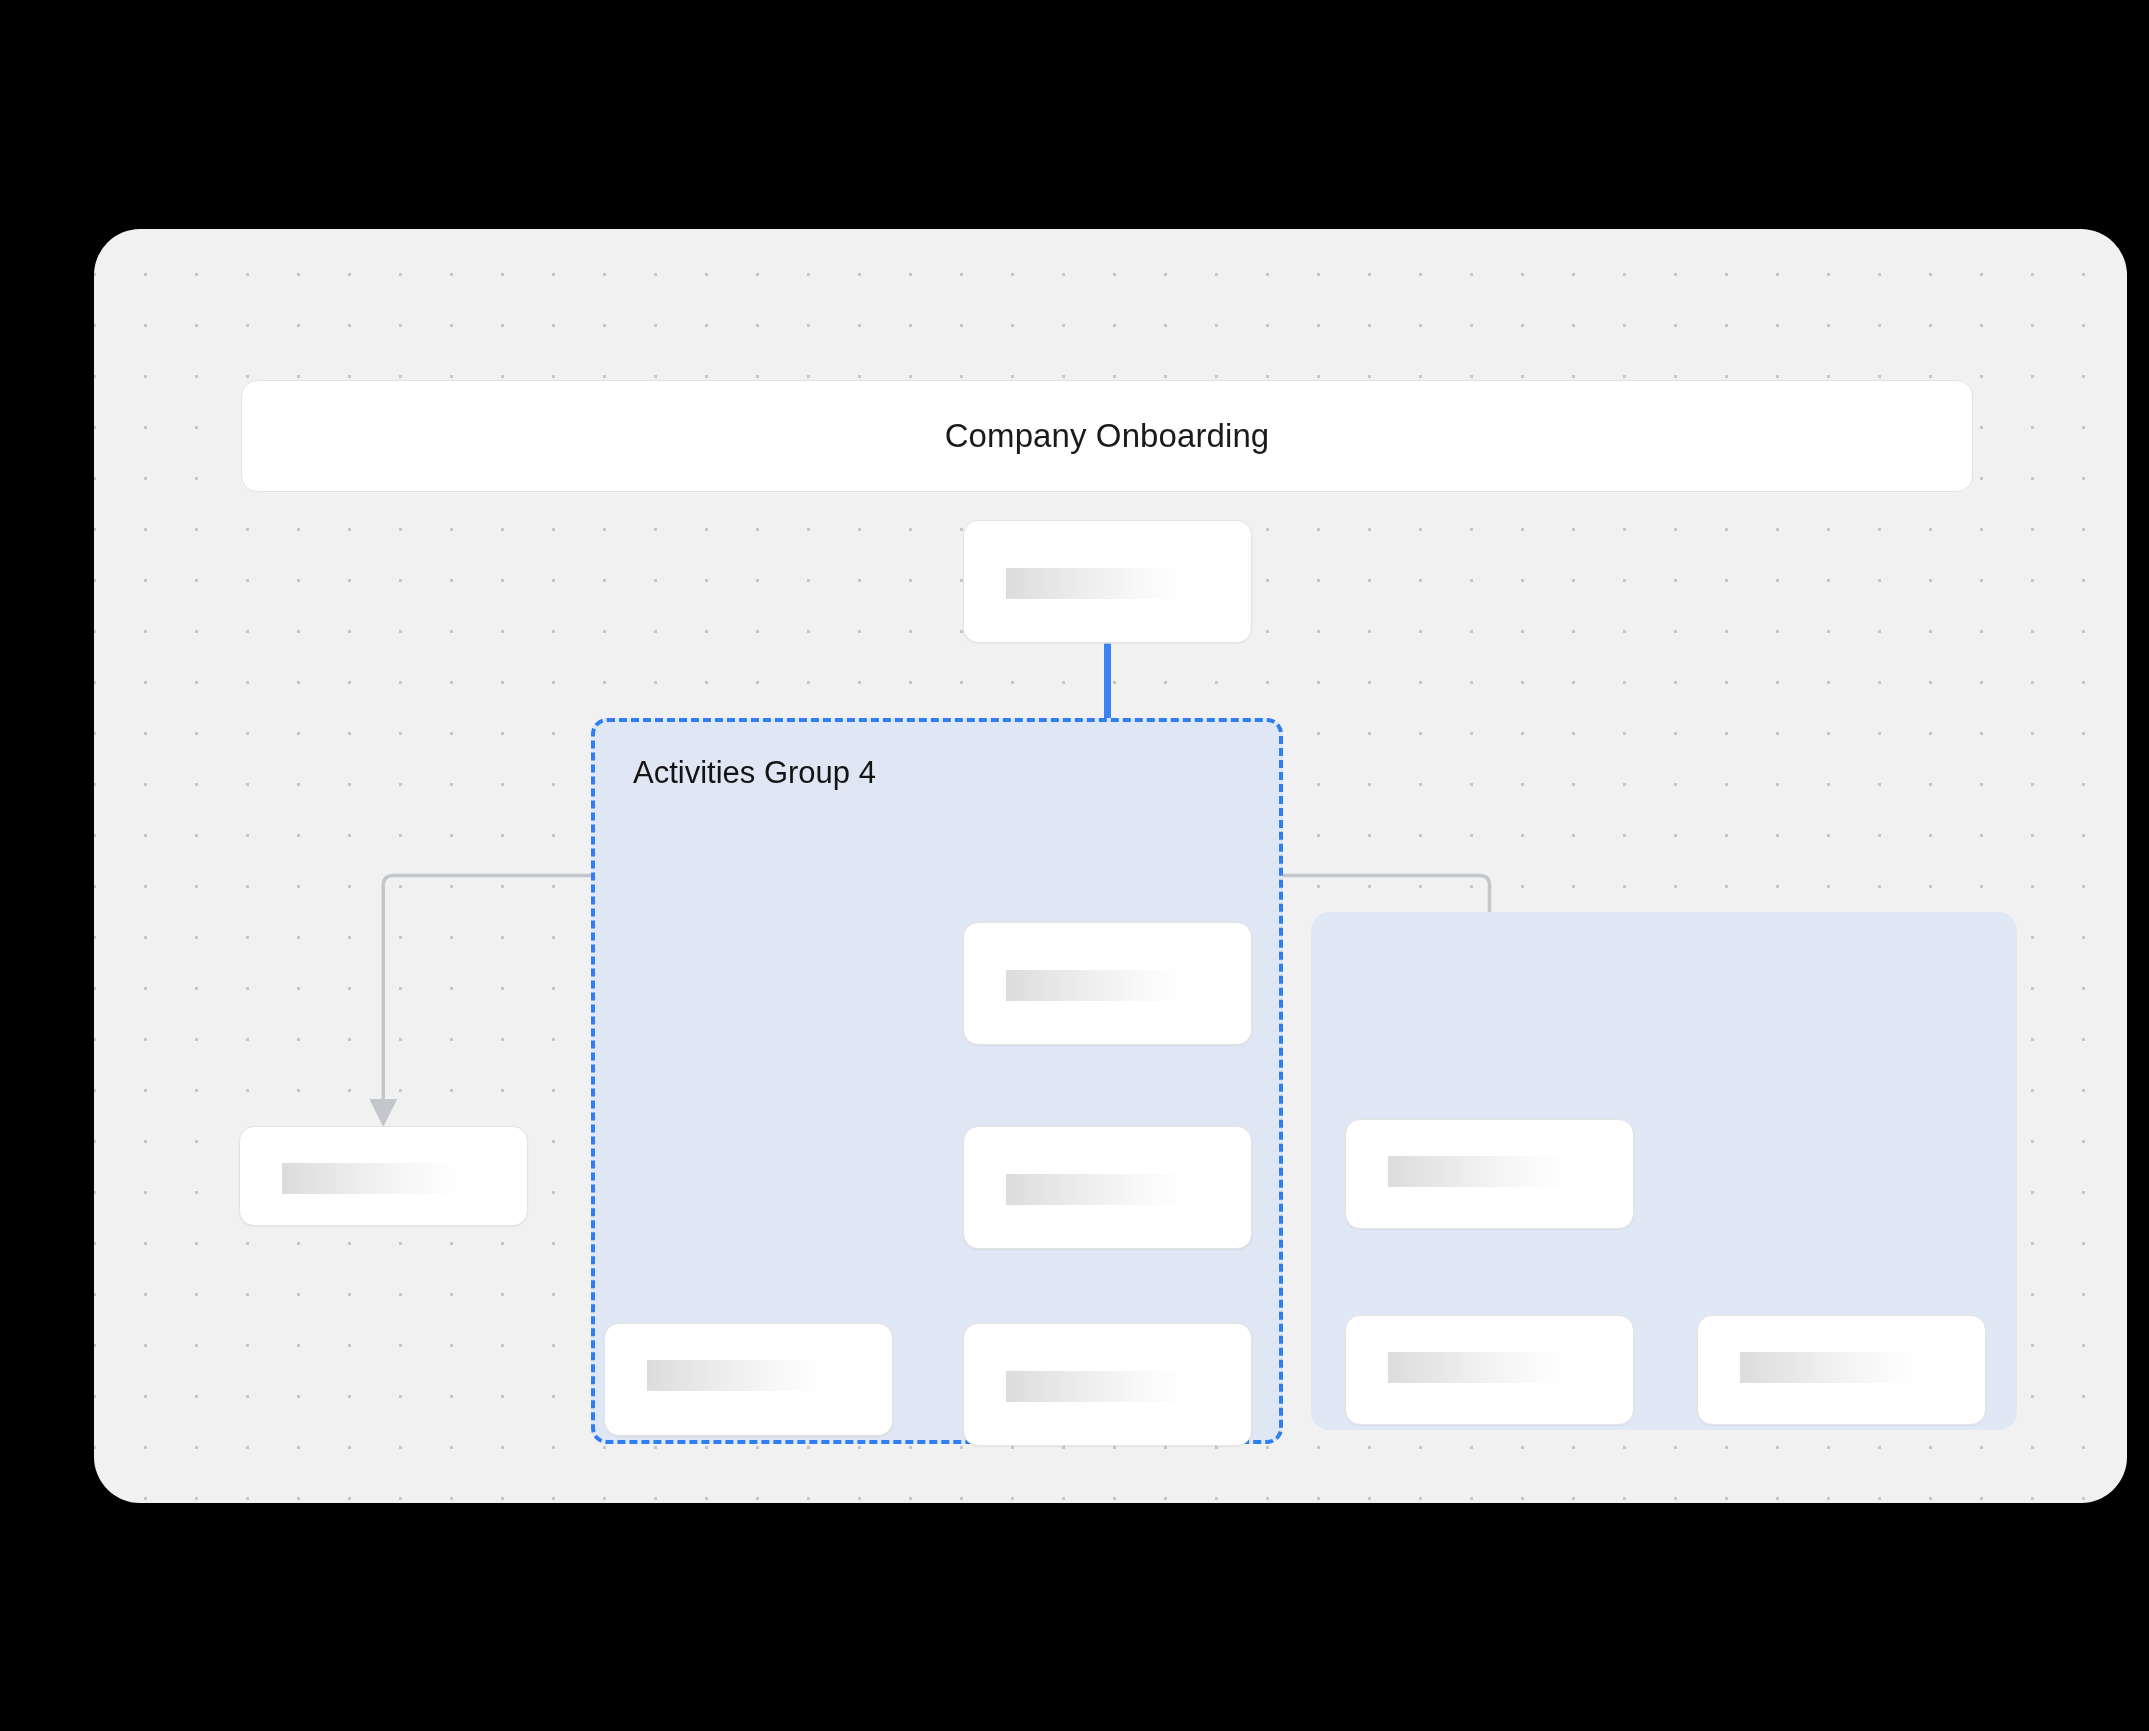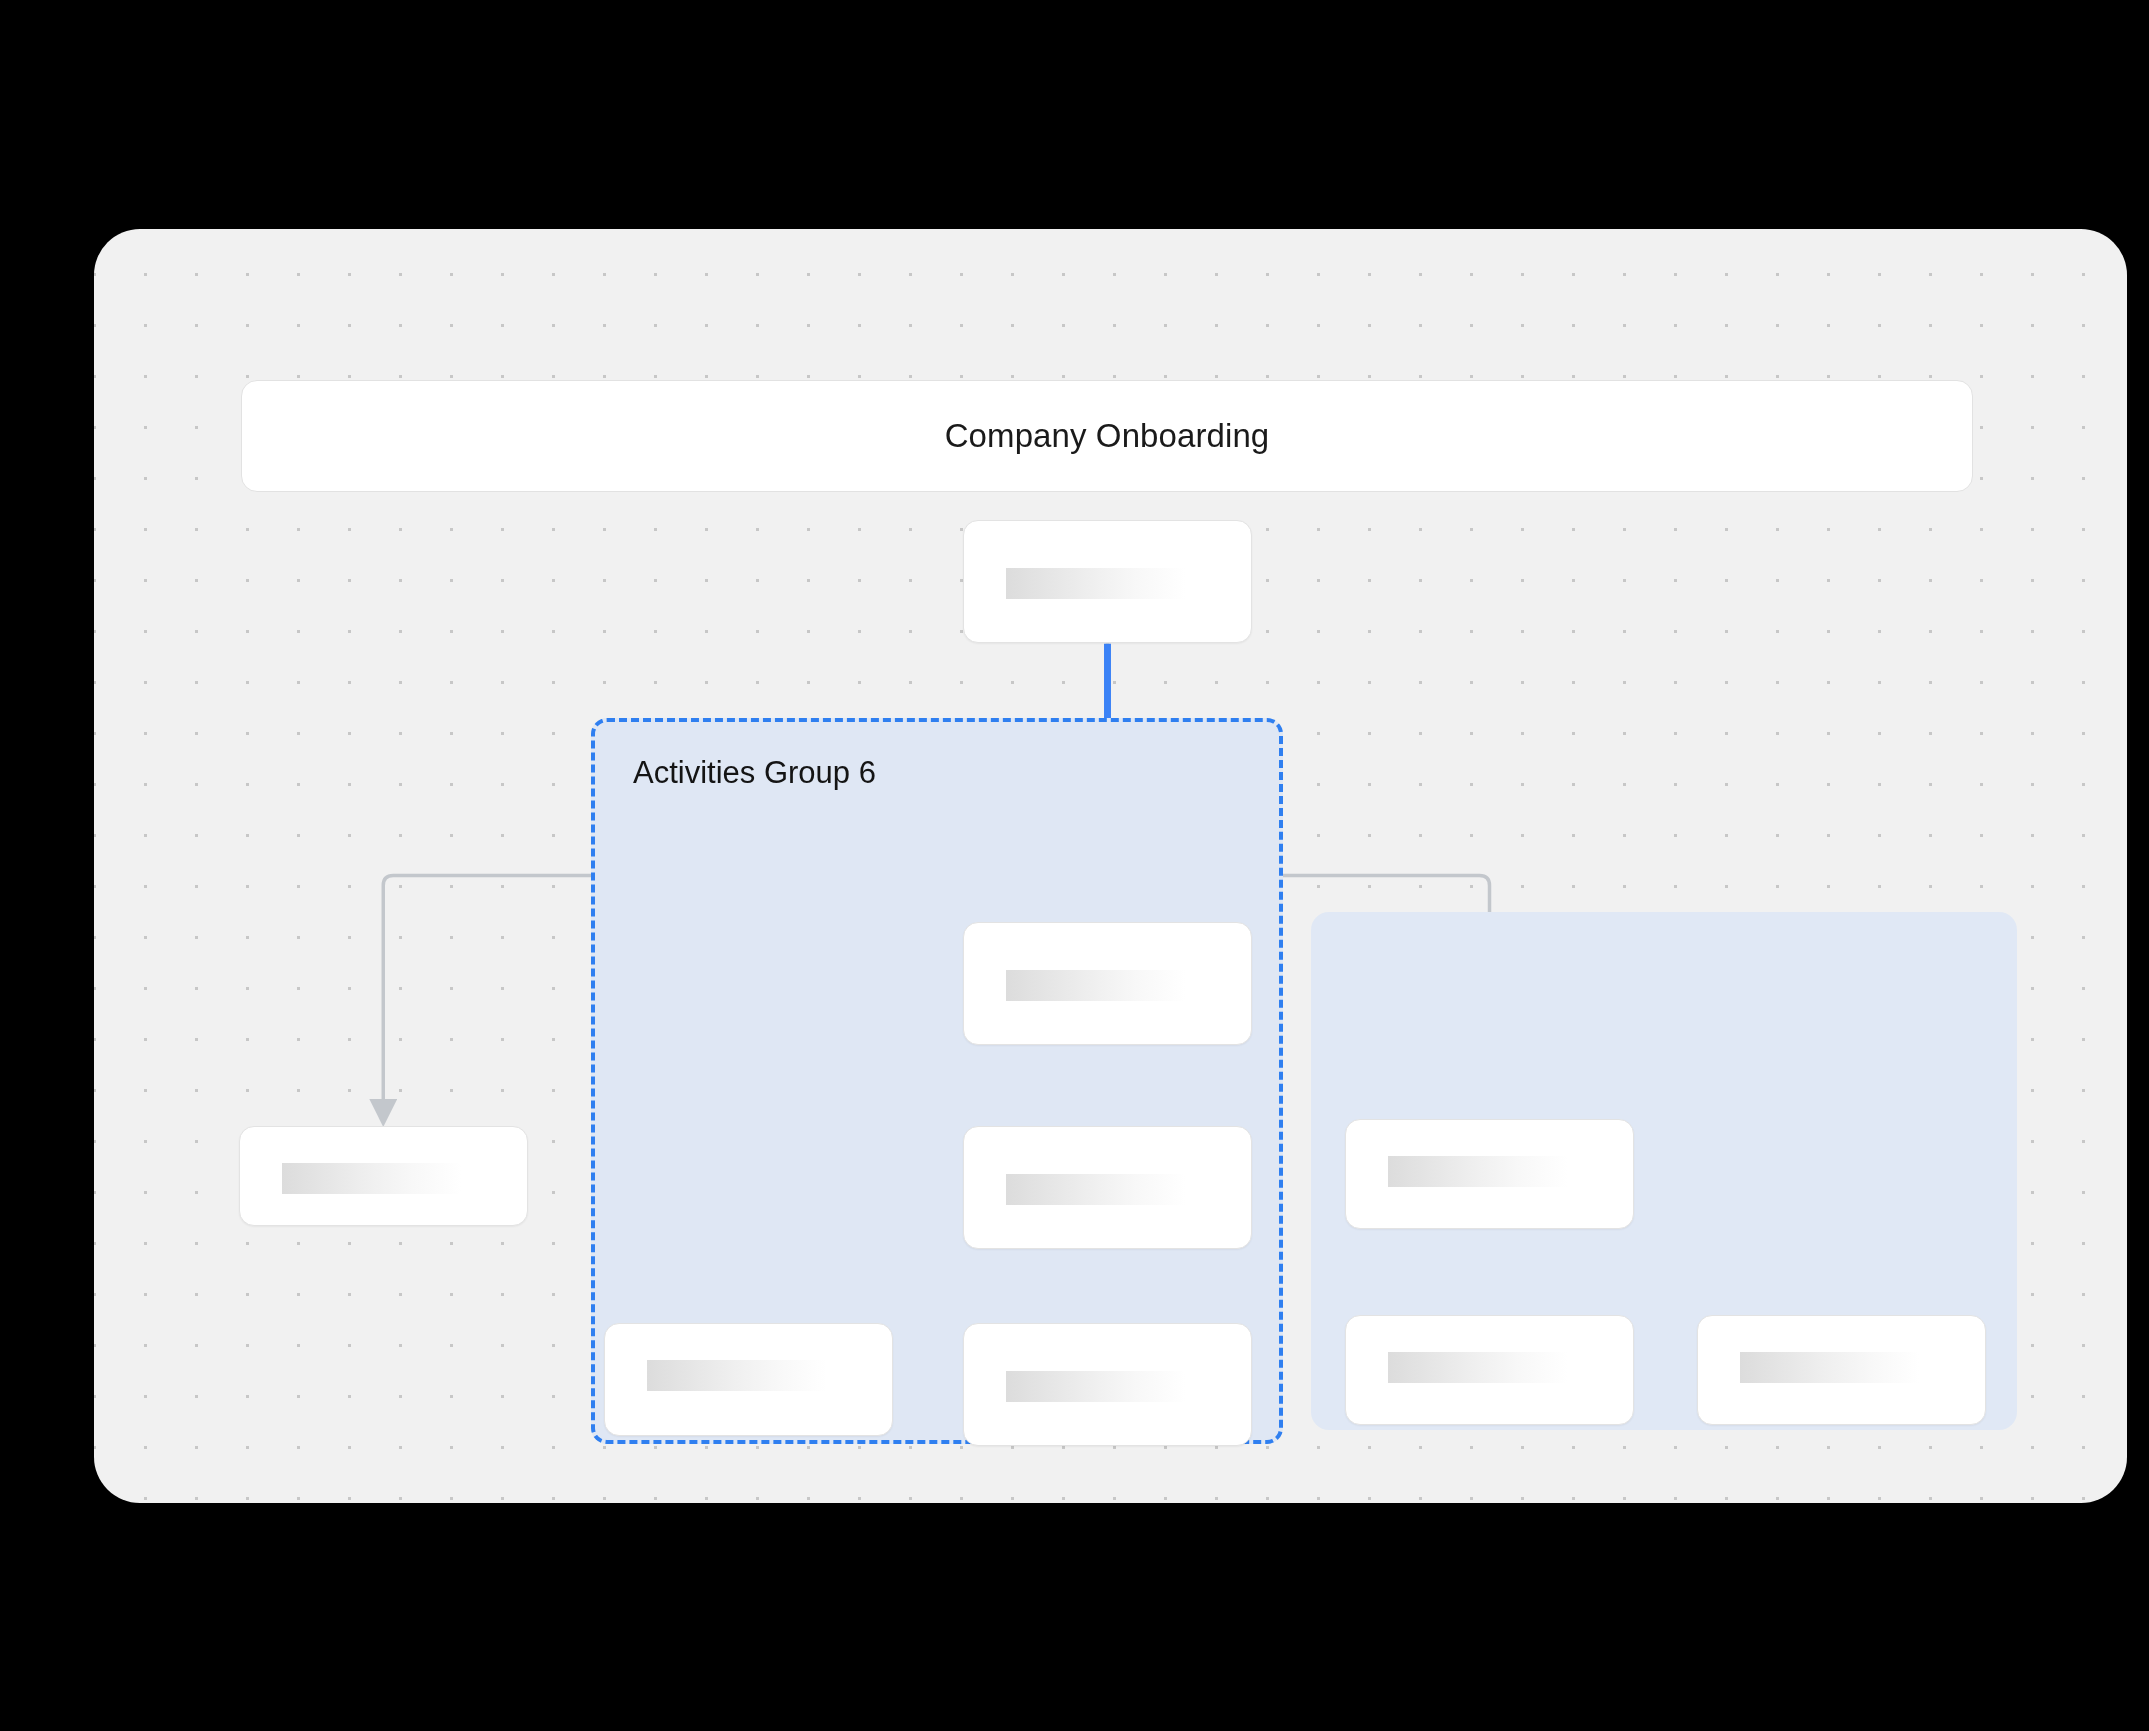--- a/index.html
+++ b/index.html
@@ -157,21 +157,21 @@
     </svg>
   </div>
 
   <div id="title-bar">
     <div id="title-text">Company Onboarding</div>
   </div>
 
   <div class="group" id="group-activities-2"></div>
 
   <div class="group" id="group-activities-1">
-    <div class="group-label">Activities Group 6</div>
+    <div class="group-label">Activities Group 4</div>
   </div>
 
   <div class="node" id="node-root">
     <div class="node-skeleton"></div>
   </div>
 
   <div class="node" id="node-left">
     <div class="node-skeleton"></div>
   </div>
 

